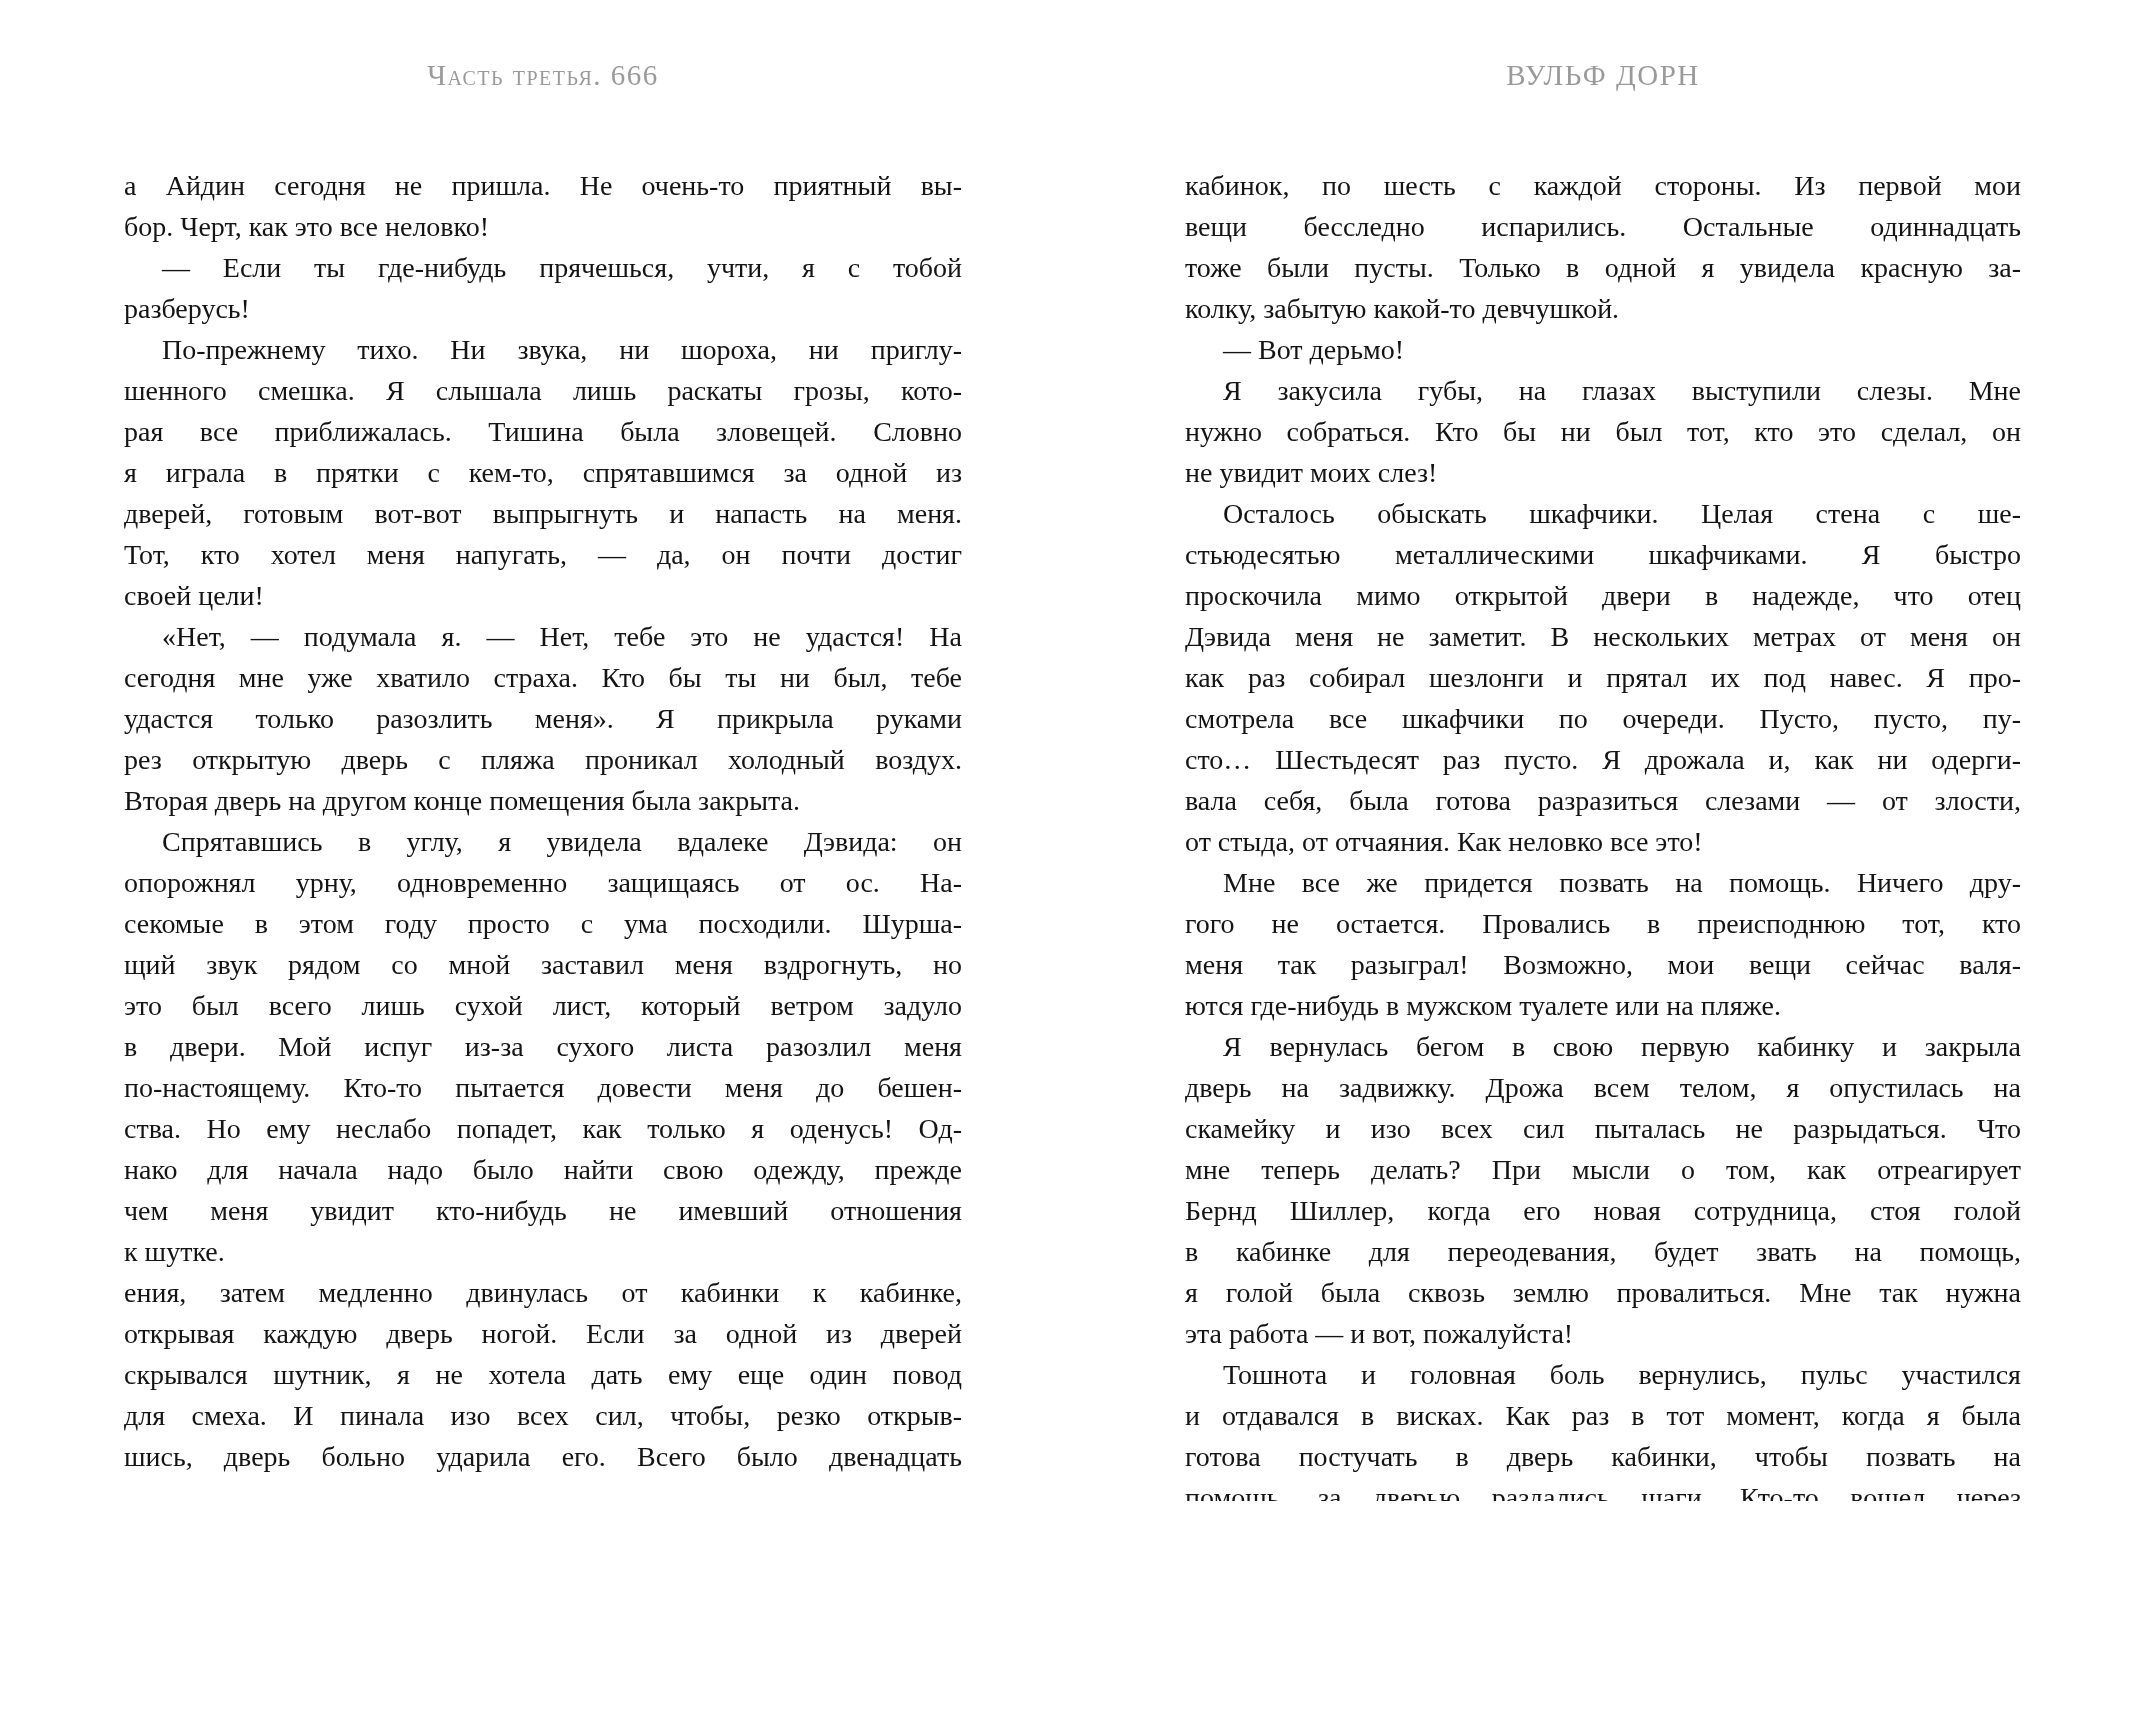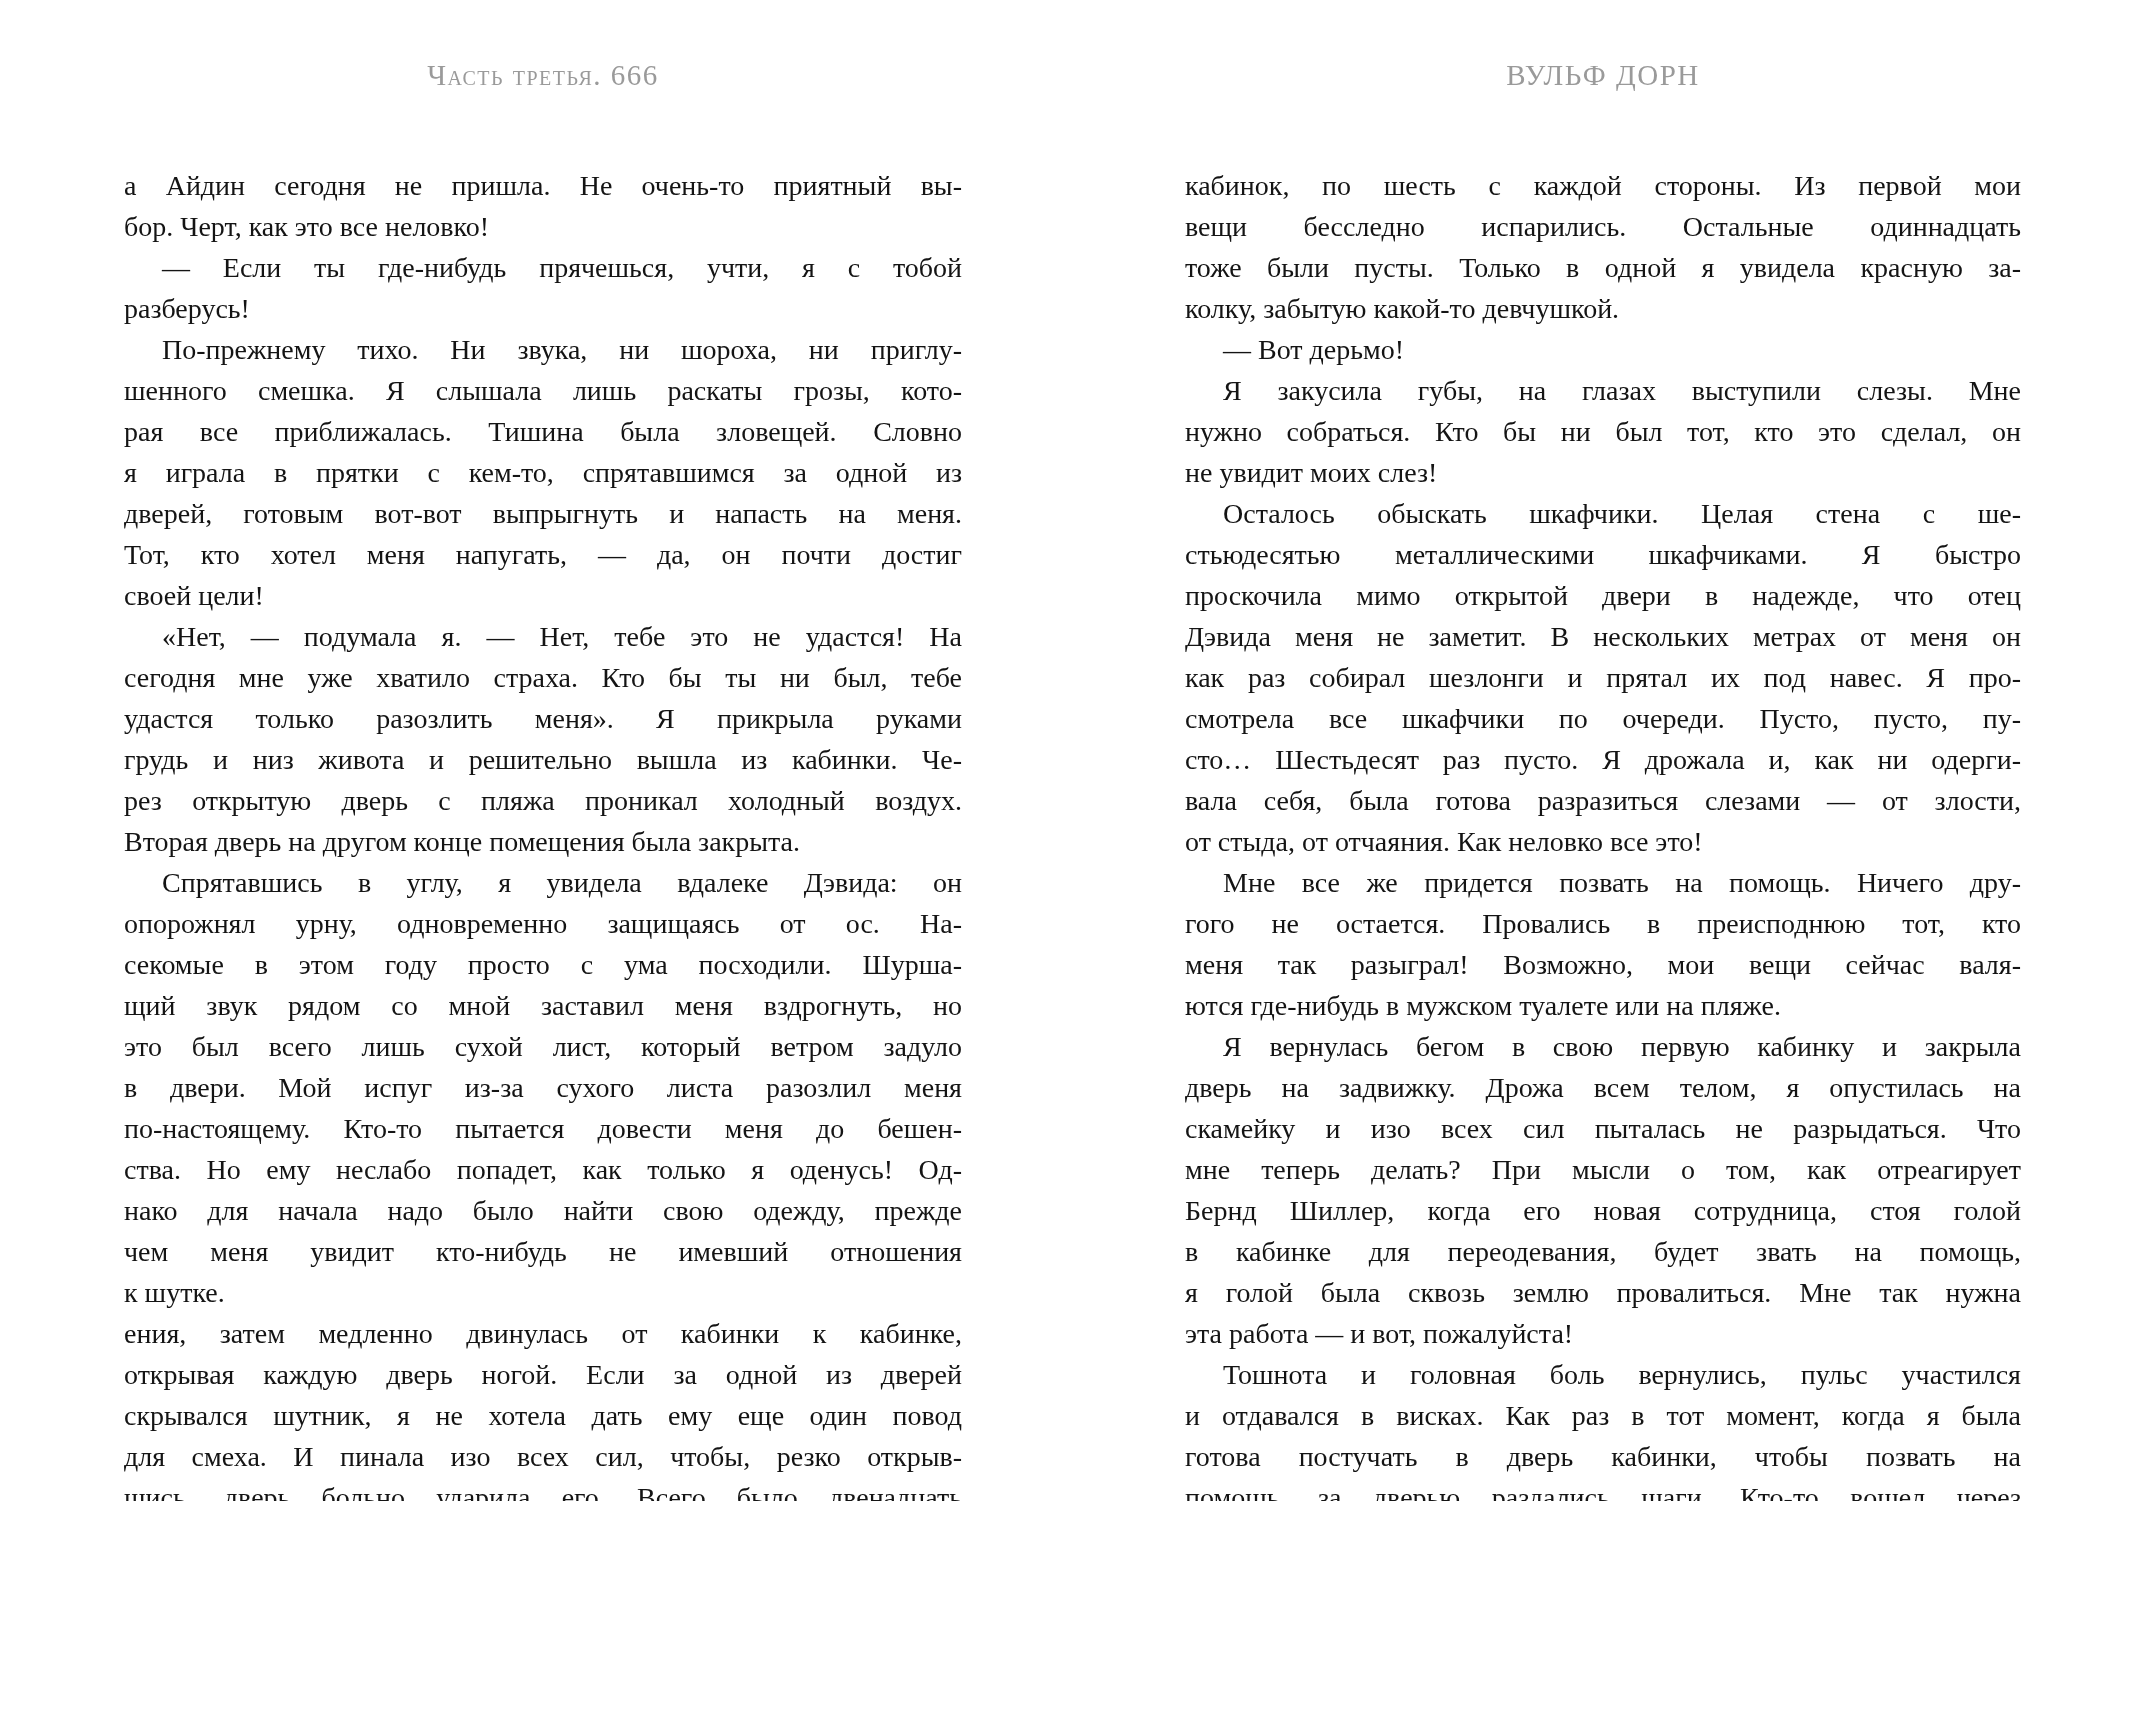--- a/index.html
+++ b/index.html
@@ -86,21 +86,20 @@
           <div class="line">рая все приближалась. Тишина была зловещей. Словно</div>
           <div class="line">я играла в прятки с кем-то, спрятавшимся за одной из</div>
           <div class="line">дверей, готовым вот-вот выпрыгнуть и напасть на меня.</div>
           <div class="line">Тот, кто хотел меня напугать, — да, он почти достиг</div>
           <div class="line last">своей цели!</div>
         </div>
         <div class="para">
           <div class="line indent">«Нет, — подумала я. — Нет, тебе это не удастся! На</div>
           <div class="line">сегодня мне уже хватило страха. Кто бы ты ни был, тебе</div>
           <div class="line">удастся только разозлить меня». Я прикрыла руками</div>
-          <div class="line">грудь и низ живота и решительно вышла из кабинки. Че-</div>
           <div class="line">рез открытую дверь с пляжа проникал холодный воздух.</div>
           <div class="line last">Вторая дверь на другом конце помещения была закрыта.</div>
         </div>
         <div class="para">
           <div class="line indent">Спрятавшись в углу, я увидела вдалеке Дэвида: он</div>
           <div class="line">опорожнял урну, одновременно защищаясь от ос. На-</div>
           <div class="line">секомые в этом году просто с ума посходили. Шурша-</div>
           <div class="line">щий звук рядом со мной заставил меня вздрогнуть, но</div>
           <div class="line">это был всего лишь сухой лист, который ветром задуло</div>
           <div class="line">в двери. Мой испуг из-за сухого листа разозлил меня</div>

